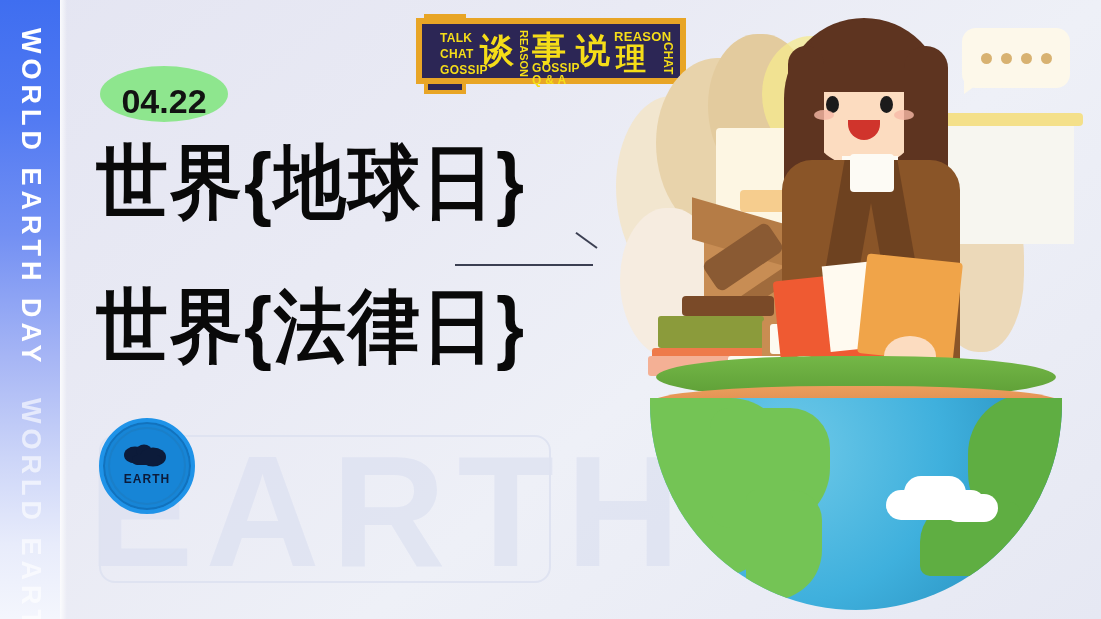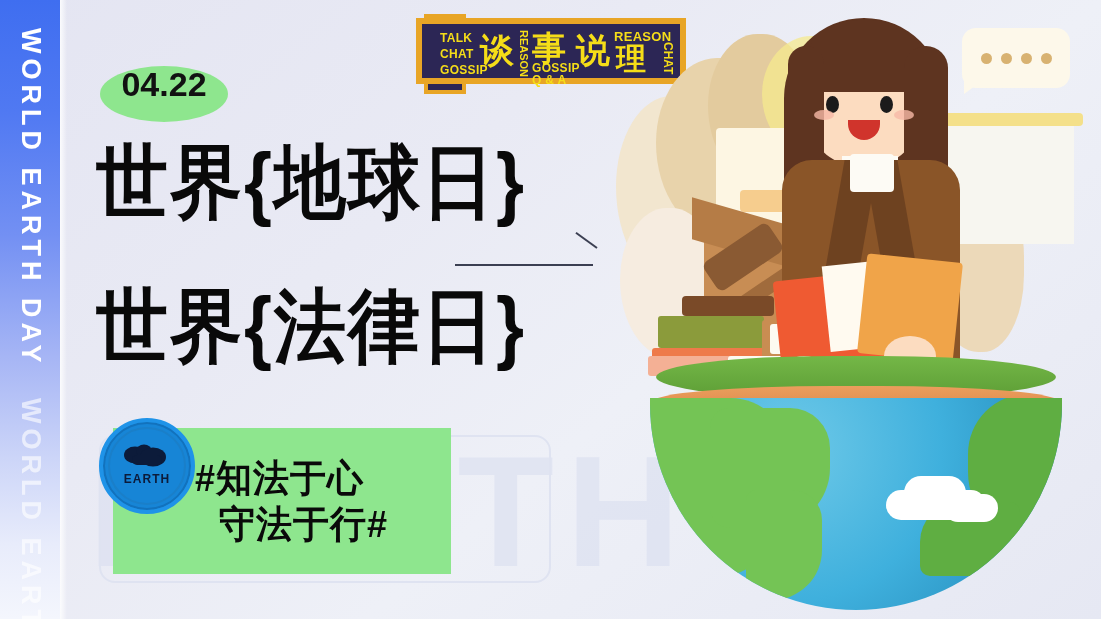--- a/index.html
+++ b/index.html
@@ -57,21 +57,21 @@
   }
   .wm-law{ left:150px; top:200px; font-size:150px; color:#d7dbef; opacity:.62; }
   .wm-earth{ left:88px; top:432px; font-size:158px; color:#d9def0; opacity:.58; letter-spacing:12px; }
 
   
   .date-pill{
     position:absolute; left:100px; top:66px;
     width:128px; height:56px;
     background:#8ee68e;
     border-radius:50%/50%;
-    display:flex; align-items:flex-start; justify-content:center;
+    display:flex; align-items:flex-end; justify-content:center;
   }
   .date-pill span{
     font-size:34px; font-weight:bold; color:#121212;
     letter-spacing:0px; transform:translateY(-1px);
   }
 
   
   .headline{
     position:absolute;
     font-family:"Liberation Sans","DejaVu Sans",sans-serif;
@@ -271,24 +271,20 @@
   <div class="date-pill">
     <span>04.22</span>
   </div>
 
   <div class="headline h1">世界{地球日}</div>
   <div class="arrow-line"></div>
   <div class="arrow-head"></div>
   <div class="headline h2">世界{法律日}</div>
 
   <div class="slogan-frame"></div>
-  <div class="slogan-box">
-    <div class="slogan-line l1">#知法于心</div>
-    <div class="slogan-line l2">守法于行#</div>
-  </div>
 
   <div class="earth-badge">
     <div class="ring"></div>
     <span>
       <svg width="50" height="28" viewBox="0 0 50 28">
         <ellipse cx="13" cy="12" rx="11" ry="8.5" fill="#0c1b3a"></ellipse>
         <ellipse cx="22" cy="8" rx="8" ry="6.5" fill="#0c1b3a"></ellipse>
         <ellipse cx="31" cy="14" rx="13" ry="9.5" fill="#0c1b3a"></ellipse>
         <rect x="10" y="12" width="30" height="10" rx="5" fill="#0c1b3a"></rect>
       </svg>

